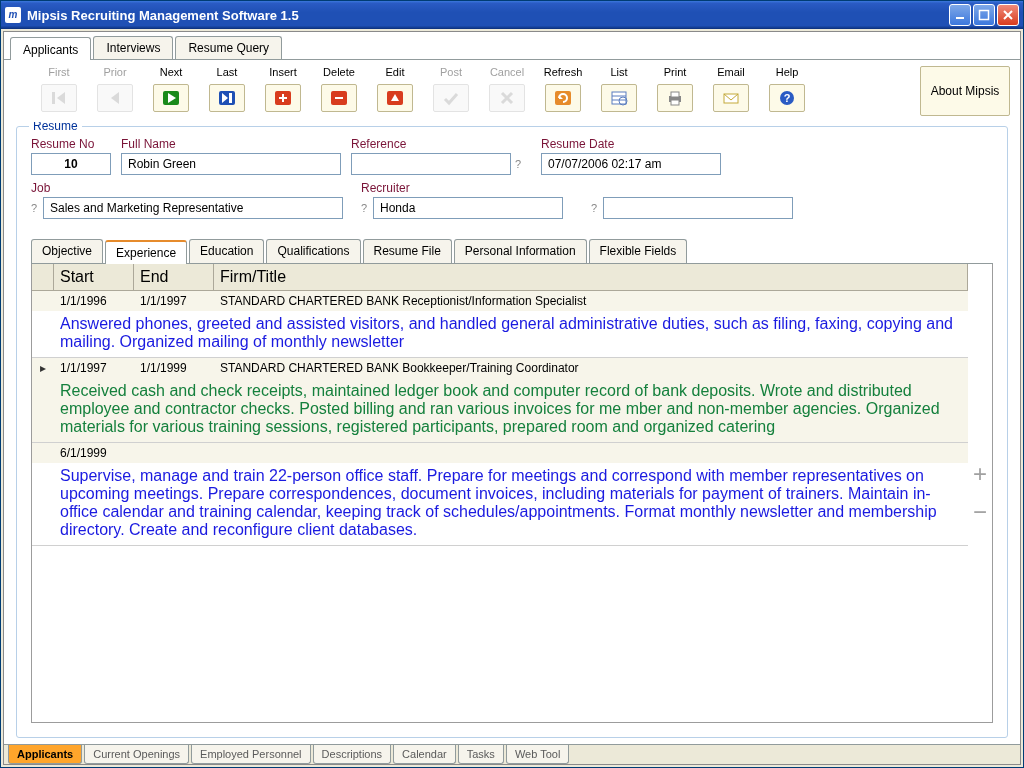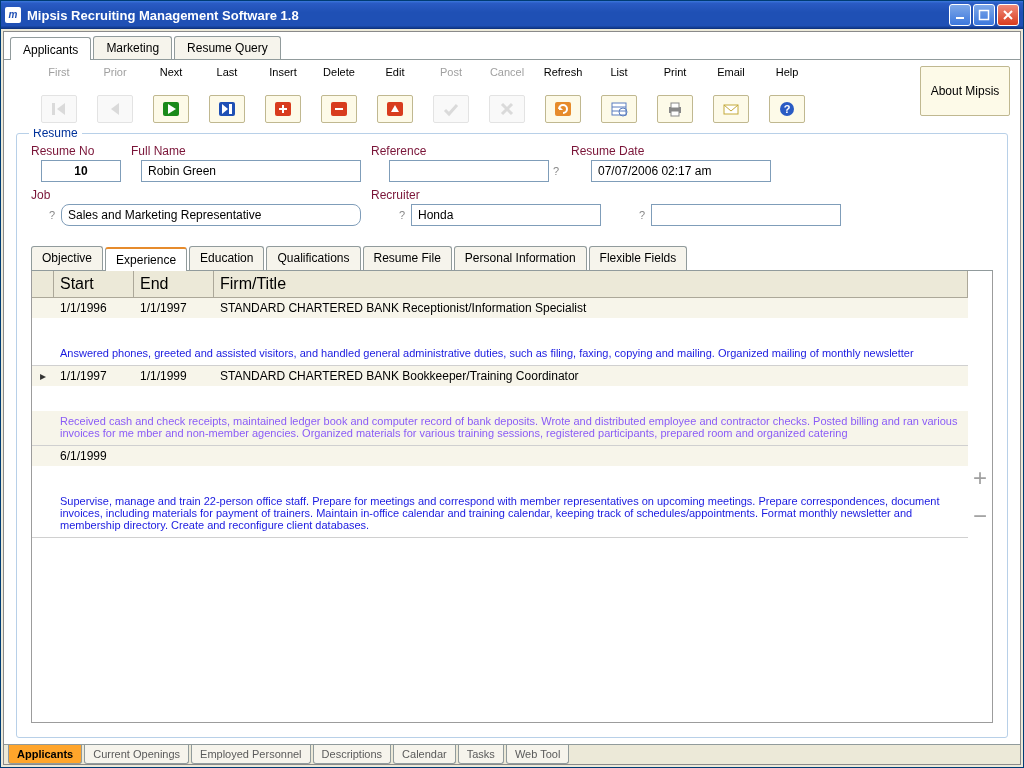--- a/index.html
+++ b/index.html
@@ -11,69 +11,69 @@
   .winbtn { width:22px; height:22px; margin-left:2px; border:1px solid #fff; border-radius:3px; display:flex; align-items:center; justify-content:center; background:linear-gradient(to bottom,#7ea8e8,#3b77dd); }
   .winbtn.close { background:linear-gradient(to bottom,#f08b7a,#d83c1e); }
   .winbtn svg { width:12px; height:12px; }
   .content { flex:1; background:#fff; margin:2px; border:1px solid #8a8a8a; display:flex; flex-direction:column; }
   
   .toptabs { display:flex; padding:4px 6px 0 6px; border-bottom:1px solid #919b9c; }
   .toptab { padding:4px 12px 3px 12px; border:1px solid #919b9c; border-bottom:none; background:#f6f4ec; border-top-left-radius:3px; border-top-right-radius:3px; margin-right:2px; font-size:12px; cursor:default; }
   .toptab.active { background:#fff; font-weight:normal; position:relative; top:1px; padding-top:5px;}
   
   .toolbar { display:flex; align-items:stretch; padding:6px 10px 6px 30px; gap:6px; }
-  .tbtn { width:50px; display:flex; flex-direction:column; align-items:center; gap:17px; font-size:11px; color:#000; }
+  .tbtn { width:50px; display:flex; flex-direction:column; align-items:center; gap:6px; font-size:11px; color:#000; }
   .tbtn.disabled { color:#a0a0a0; }
   .tbtn .iconbox { width:36px; height:28px; border:1px solid #c0b890; background:#fdfae8; display:flex; align-items:center; justify-content:center; border-radius:2px; }
   .tbtn.disabled .iconbox { filter:grayscale(1) opacity(.55); border-color:#ccc; background:#f4f4f4;}
   .iconbox svg { width:20px; height:18px; }
   .toolbar-spacer { flex:1; }
   .about-btn { width:90px; border:1px solid #c0b890; background:#fdfae8; display:flex; align-items:center; justify-content:center; font-size:12px; border-radius:2px; height:50px;}
   
   .main-scroll { flex:1; padding:4px 12px 6px 12px; overflow:hidden; display:flex; flex-direction:column;}
   .groupbox { border:1px solid #b8d0e8; border-radius:3px; padding:10px 14px 14px 14px; flex:1; display:flex; flex-direction:column; position:relative;}
   .group-legend { position:absolute; top:-8px; left:12px; background:#fff; padding:0 4px; color:#00329a; font-size:12px;}
-  .formrow { display:flex; gap:10px; margin-bottom:6px; align-items:flex-end; }
+  .formrow { display:flex; margin-bottom:6px; align-items:flex-end; }
   .field { display:flex; flex-direction:column; gap:2px; }
   .field label { color:#7a1438; font-size:12px;}
-  .field .inputwrap { display:flex; align-items:center; gap:4px;justify-content:flex-end;}
+  .field .inputwrap { display:flex; align-items:center; gap:4px;}
   .field input { border:1px solid #7f9db9; padding:3px 6px; font-size:12px; background:#fff; height:22px;}
   .qmark { color:#888; font-size:11px; width:8px; }
   
   .innertabs { display:flex; margin-top:6px; border-bottom:1px solid #919b9c;}
   .itab { padding:4px 10px; border:1px solid #919b9c; border-bottom:none; background:#f6f4ec; border-top-left-radius:3px; border-top-right-radius:3px; margin-right:2px; font-size:12px;}
   .itab.active { background:#fff; border-top:2px solid #e68b2c; position:relative; top:1px;}
   .grid-wrap { flex:1; border:1px solid #9c9c9c; border-top:none; display:flex; position:relative;}
   .grid { flex:1; background:#fff; overflow:auto;}
   .grid-header { display:flex; background:#ece9d8; border-bottom:1px solid #aca899; font-size:16px;}
   .grid-header .gh { padding:4px 6px; border-right:1px solid #aca899; }
   .gh-gutter{width:22px;border-right:1px solid #aca899;}
   .gh-start{width:80px;} .gh-end{width:80px;} .gh-firm{flex:1;}
   .rowpair { border-bottom:1px solid #d0d0d0;}
   .row1 { display:flex; background:#f7f5ea; font-size:12px; }
   .row1.sel { background:#f7f5ea;}
   .row1 .cell{padding:3px 6px;}
   .gutter{width:22px;text-align:center;color:#333;}
   .c-start{width:80px;} .c-end{width:80px;} .c-firm{flex:1;}
-  .row2 { padding:4px 6px 6px 28px; font-size:11px; color:#1a1ae0; background:#fff;margin-top:25px;}
-  .row2.sel { color:#8b5cf6; background:#f7f5ea;}
+  .row2 { padding:4px 6px 6px 28px; font-size:16px; color:#1a1ae0; background:#fff;}
+  .row2.sel { color:#15803d; background:#f7f5ea;}
   .sidebtns { width:24px; display:flex; flex-direction:column; align-items:center; justify-content:center; gap:10px; color:#a0a0a0; font-size:24px; }
   
   .bottomtabs { display:flex; padding:0 4px; border-top:1px solid #919b9c; background:#ece9d8;}
   .btab { padding:3px 8px; border:1px solid #919b9c; border-top:none; border-bottom-left-radius:3px; border-bottom-right-radius:3px; margin-right:2px; font-size:11px; color:#5a5a5a; background:#f6f4ec; cursor:default;}
   .btab.active { background:#ffa52b; color:#000; font-weight:bold;}
 </style>
 </head>
 <body>
 
 <div class="window">
 
   <div class="titlebar">
     <div class="title-icon">m</div>
-    <div>Mipsis Recruiting Management Software 1.8</div>
+    <div>Mipsis Recruiting Management Software 1.5</div>
     <div class="spacer"></div>
     <div class="winbtn">
       <svg viewBox="0 0 12 12">
           <rect x="2" y="8" width="8" height="2" fill="#fff"></rect>
         </svg>
     </div>
     <div class="winbtn">
       <svg viewBox="0 0 12 12">
           <rect x="1.5" y="1.5" width="9" height="9" fill="none" stroke="#fff" stroke-width="1.5"></rect>
         </svg>
@@ -82,21 +82,21 @@
       <svg viewBox="0 0 12 12">
           <path d="M2 2 L10 10 M10 2 L2 10" stroke="#fff" stroke-width="2"></path>
         </svg>
     </div>
   </div>
 
   <div class="content">
 
     <div class="toptabs" id="toptabs">
         <div class="toptab active">Applicants</div>
-        <div class="toptab">Marketing</div>
+        <div class="toptab">Interviews</div>
         <div class="toptab">Resume Query</div>
       </div>
 
     <div class="toolbar" id="toolbar">
         <div class="tbtn disabled">
           <span>First</span>
           <div class="iconbox">
             <svg viewBox="0 0 20 18">
               <rect x="3" y="3" width="3" height="12" fill="#bbb"></rect>
               <path d="M16 3 L8 9 L16 15 Z" fill="#bbb"></path>
@@ -257,21 +257,21 @@
               <input style="width: 180px;" value="07/07/2006 02:17 am">
             </div>
           </div>
         </div>
 
         <div class="formrow">
           <div class="field" style="width:330px">
             <label>Job</label>
             <div class="inputwrap">
               <span class="qmark">?</span>
-              <input style="width: 300px; border-radius: 8px;" value="Sales and Marketing Representative">
+              <input style="width: 300px;" value="Sales and Marketing Representative">
             </div>
           </div>
           <div class="field" style="width:230px">
             <label>Recruiter</label>
             <div class="inputwrap">
               <span class="qmark">?</span>
               <input style="width: 190px;" value="Honda">
             </div>
           </div>
           <div class="field" style="width:230px">

